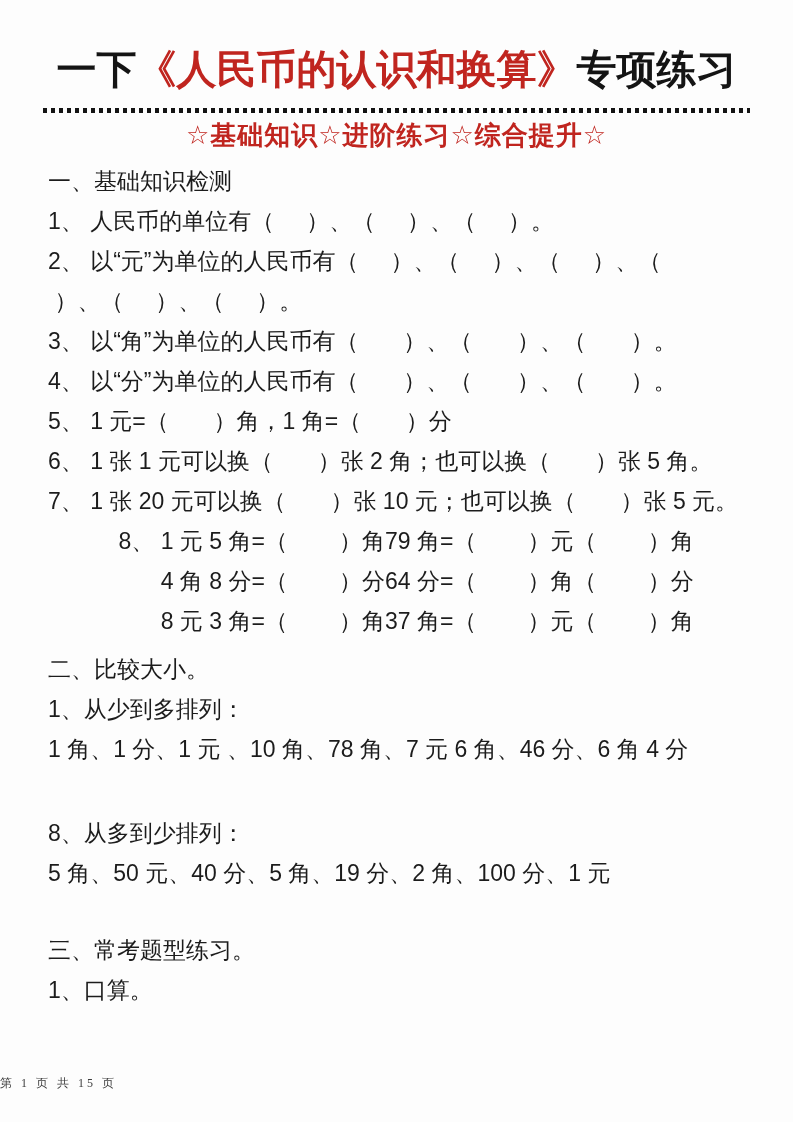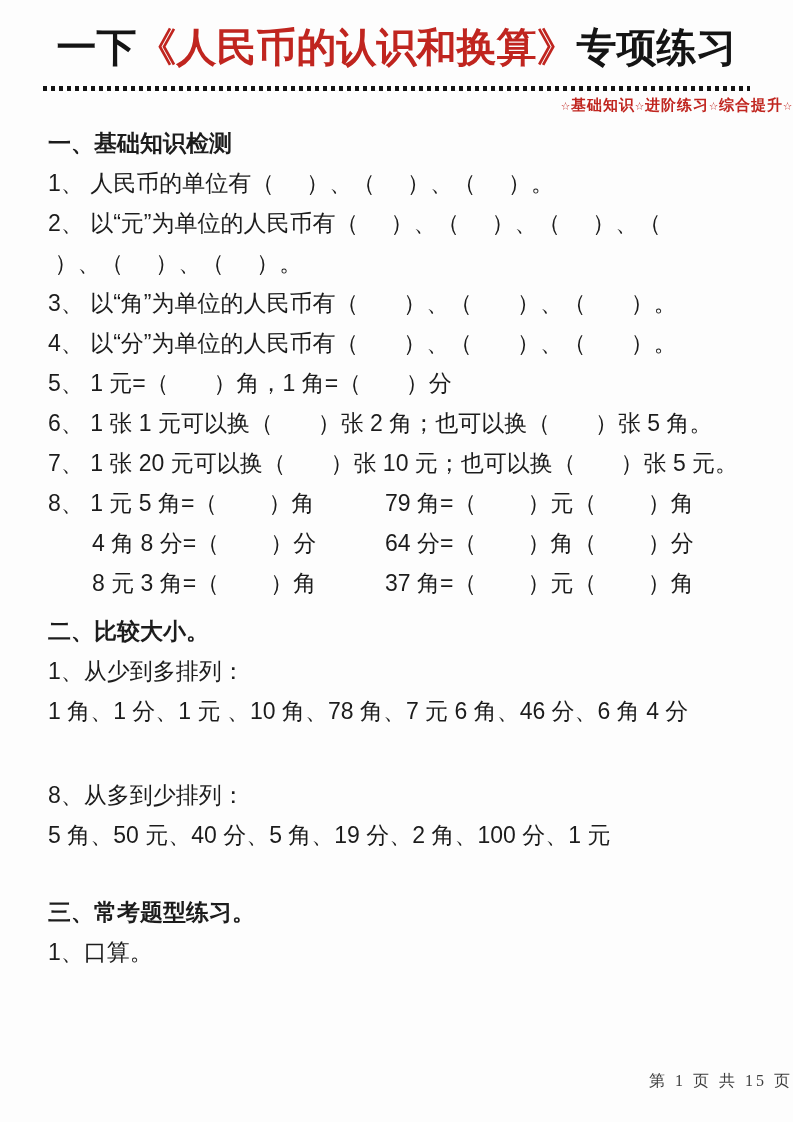--- a/index.html
+++ b/index.html
@@ -5,64 +5,63 @@
   html, body { margin: 0; padding: 0; background: #ffffff; }
   .page {
     position: relative;
     width: 793px;
     height: 1122px;
     background: #fdfdfd;
     overflow: hidden;
     font-family: "Liberation Sans", "DejaVu Sans", sans-serif;
     color: #1c1c1c;
   }
-  .header { padding-top: 20px; text-align: center; }
+  .header { padding-top: 42px; text-align: center; }
   .title {
     font-size: 40px;
     font-weight: 900;
     letter-spacing: 0px;
     white-space: nowrap;
     color: #141414;
   }
   .dotted-divider {
     height: 5px;
     margin: 11px 43px 5px 43px;
     background: repeating-linear-gradient(90deg, #141414 0 4px, transparent 4px 8px);
   }
   .subtitle {
-    text-align: right;
-    font-size: 15px;
+    text-align: center;
+    font-size: 26px;
     font-weight: 700;
     letter-spacing: 1px;
-    font-family: Liberation Mono, monospace;
   }
   .content {
     padding: 8px 40px 0 48px;
     font-size: 23px;
   }
   .line {
     line-height: 40px;
     white-space: pre;
   }
-  .sec-head { font-weight: 700; }
+  .sec-head { font-weight: 400; }
   .mt8 { margin-top: 8px; }
   .row2 { display: flex; line-height: 40px; }
-  .row2 > div { white-space: pre; }
+  .row2 > div { white-space: pre; text-align: right; }
   .col-l { width: 337px; flex: 0 0 337px; }
   .col-l-wide { width: 368px; flex: 0 0 368px; }
   .indent { padding-left: 44px; box-sizing: border-box; }
   .gap-a { height: 44px; }
   .gap-b { height: 37px; }
   .footer {
     position: absolute;
     left: 0; right: 0;
     bottom: 30px;
-    text-align: right;
+    text-align: left;
     font-family: "Liberation Serif", "DejaVu Serif", serif;
-    font-size: 16px;
+    font-size: 12px;
     letter-spacing: 3px;
     color: #3d3d3d;
   }
 </style>
 </head>
 <body>
 
 <div class="page">
 
   <div class="header">

